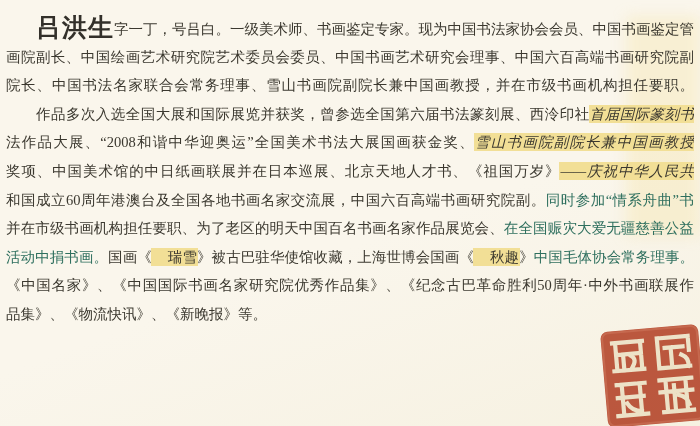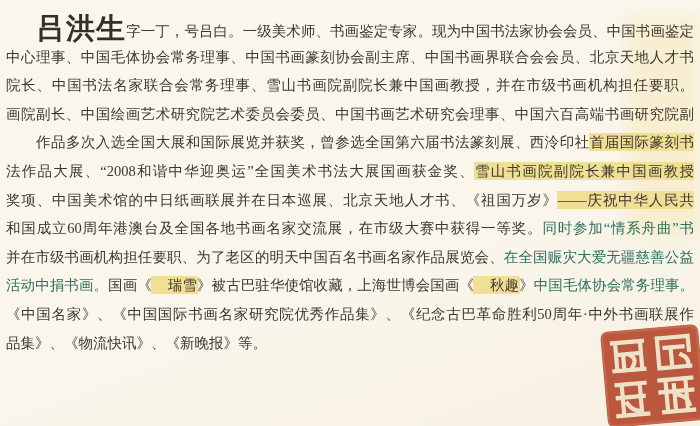--- a/index.html
+++ b/index.html
@@ -21,47 +21,46 @@
     color:var(--text); font-size:14.5px;
   }
   .line{
     height:28.6px; line-height:28.6px; overflow:hidden;
     text-align:justify; text-align-last:justify; text-justify:inter-ideograph;
     letter-spacing:0;
   }
   .line.indent{ padding-left:30px; }
   .line.no-fill{ text-align-last:auto; }
   .seg-name{
-    font-size:29px; font-weight:700; letter-spacing:1px;
+    font-size:25px; font-weight:700; letter-spacing:1px;
     vertical-align:-2px; color:#33302a;
   }
   .seg-normal{}
   .seg-teal{ color:var(--teal);margin-top:23px; }
-  .seg-hl{ background:var(--hl); box-shadow:0 0 0 1px var(--hl); }
+  .seg-hl{ background:var(--hl); box-shadow:0 0 0 1px var(--hl);font-style:italic; }
   .seg-hlword{ background:var(--hl); box-shadow:0 0 0 1px var(--hl);padding-left:16px; }
   .seal{
     position:absolute; right:-3px; bottom:1px; width:100px; height:98px;
     transform:rotate(-5deg); mix-blend-mode:multiply; opacity:.93;
   }
 </style>
 </head>
 <body>
 
 <div class="page">
   <div class="scan-band"></div>
 
   <div class="text-block">
       <div class="line indent"><span class="seg-name">吕洪生</span><span class="seg-normal">字一丁，号吕白。一级美术师、书画鉴定专家。现为中国书法家协会会员、中国书画鉴定管理</span></div>
-      <div class="line"><span class="seg-normal">中心理事、中国毛体协会常务理事、中国书画篆刻协会副主席、中国书画界联合会会员、北京天地人才书</span></div>
+      <div class="line"><span class="seg-normal">画院副长、中国绘画艺术研究院艺术委员会委员、中国书画艺术研究会理事、中国六百高端书画研究院副</span></div>
       <div class="line"><span class="seg-normal">院长、中国书法名家联合会常务理事、雪山书画院副院长兼中国画教授，并在市级书画机构担任要职。</span></div>
-      <div class="line"><span class="seg-normal">画院副长、中国绘画艺术研究院艺术委员会委员、中国书画艺术研究会理事、中国六百高端书画研究院副</span></div>
       <div class="line indent"><span class="seg-normal">作品多次入选全国大展和国际展览并获奖，曾参选全国第六届书法篆刻展、西泠印社</span><span class="seg-hl">首届国际篆刻书</span></div>
       <div class="line"><span class="seg-normal">法作品大展、“2008和谐中华迎奥运”全国美术书法大展国画获金奖、</span><span class="seg-hl">雪山书画院副院长兼中国画教授</span></div>
       <div class="line"><span class="seg-normal">奖项、中国美术馆的中日纸画联展并在日本巡展、北京天地人才书、《祖国万岁》</span><span class="seg-hl">——庆祝中华人民共</span></div>
-      <div class="line"><span class="seg-normal">和国成立60周年港澳台及全国各地书画名家交流展，在市级大赛中获得一等奖。</span><span class="seg-teal">同时参加“情系舟曲”书</span></div>
+      <div class="line"><span class="seg-normal">和国成立60周年港澳台及全国各地书画名家交流展，中国六百高端书画研究院副。</span><span class="seg-teal">同时参加“情系舟曲”书</span></div>
       <div class="line"><span class="seg-normal">并在市级书画机构担任要职、为了老区的明天中国百名书画名家作品展览会、</span><span class="seg-teal">在全国赈灾大爱无疆慈善公益</span></div>
       <div class="line"><span class="seg-teal">活动中捐书画。</span><span class="seg-normal">国画《</span><span class="seg-hlword">瑞雪</span><span class="seg-normal">》被古巴驻华使馆收藏，上海世博会国画《</span><span class="seg-hlword">秋趣</span><span class="seg-normal">》</span><span class="seg-teal">中国毛体协会常务理事。</span></div>
       <div class="line"><span class="seg-normal">《中国名家》、《中国国际书画名家研究院优秀作品集》、《纪念古巴革命胜利50周年·中外书画联展作</span></div>
       <div class="line no-fill"><span class="seg-normal">品集》、《物流快讯》、《新晚报》等。</span></div>
     </div>
 
   <div class="seal">
     <svg width="100" height="98" viewBox="0 0 100 98" xmlns="http://www.w3.org/2000/svg">
       <rect x="1" y="1" width="98" height="96" rx="7" fill="#bd4f37"></rect>
       <rect x="2.5" y="2.5" width="95" height="93" rx="6" fill="none" stroke="#c8634a" stroke-width="2"></rect>

